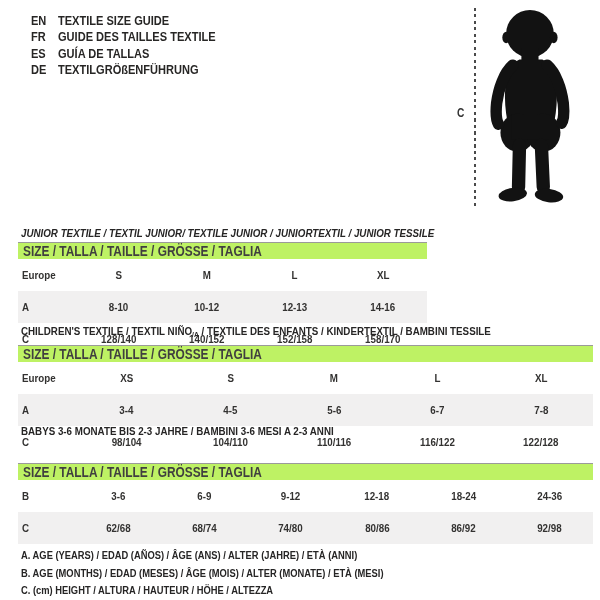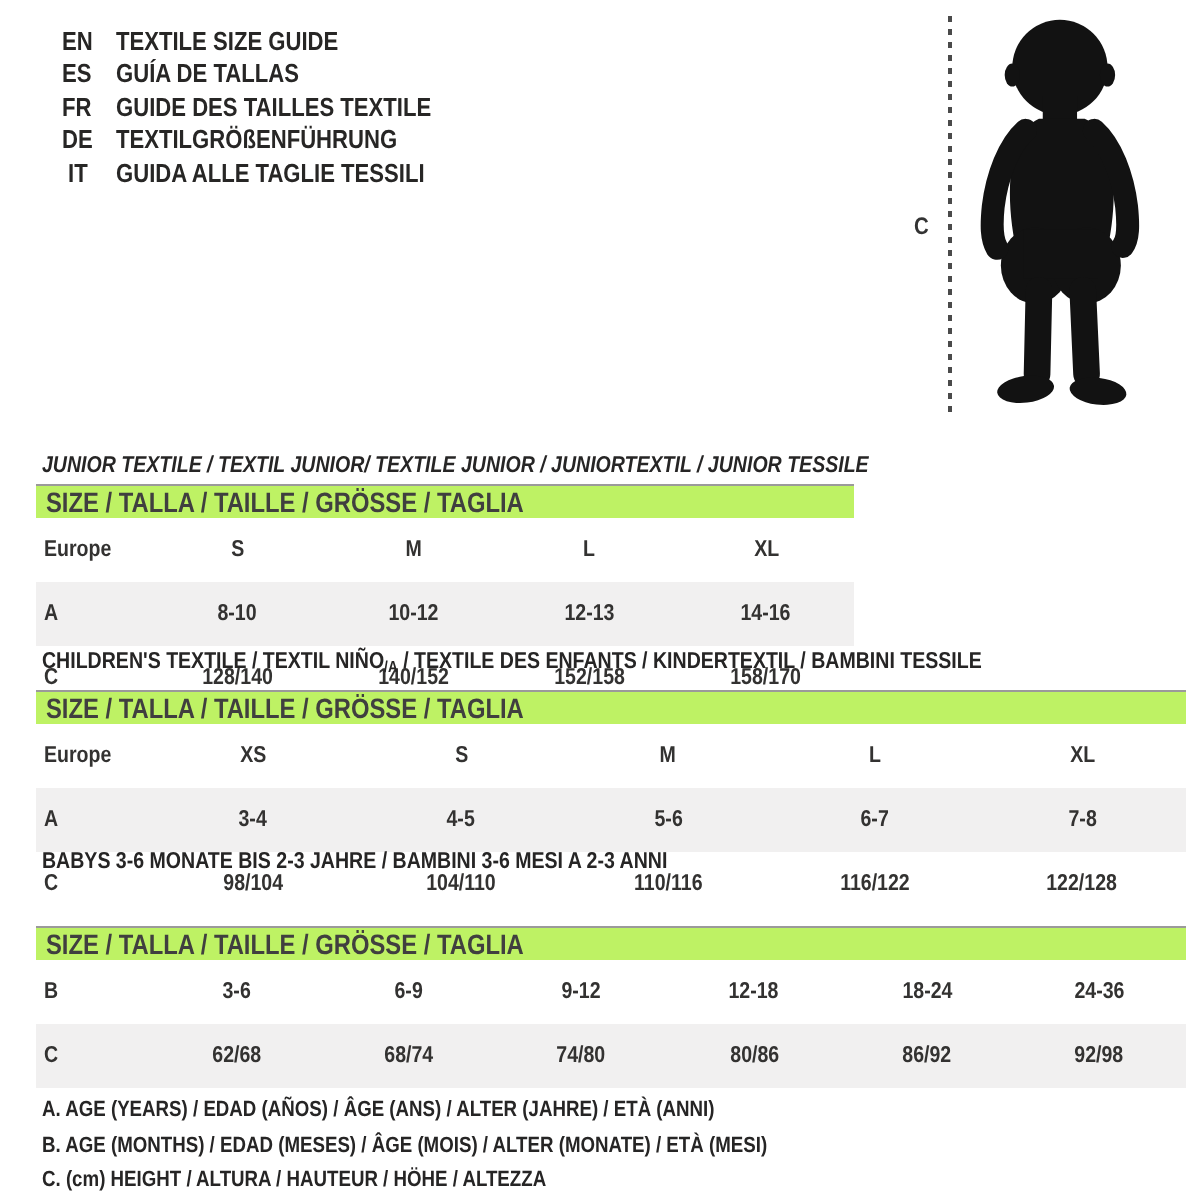--- a/index.html
+++ b/index.html
@@ -53,34 +53,30 @@
 <body>
 
 <div class="page">
 
   <div class="langs">
     <div class="lang-row">
       <span class="lang-code"><span class="cond">EN</span></span>
       <span class="cond">TEXTILE SIZE GUIDE</span>
     </div>
     <div class="lang-row">
+      <span class="lang-code"><span class="cond">FR</span></span>
+      <span class="cond">GUIDE DES TAILLES TEXTILE</span>
+    </div>
+    <div class="lang-row">
       <span class="lang-code"><span class="cond">ES</span></span>
       <span class="cond">GUÍA DE TALLAS</span>
     </div>
     <div class="lang-row">
-      <span class="lang-code"><span class="cond">FR</span></span>
-      <span class="cond">GUIDE DES TAILLES TEXTILE</span>
-    </div>
-    <div class="lang-row">
       <span class="lang-code"><span class="cond">DE</span></span>
       <span class="cond">TEXTILGRÖßENFÜHRUNG</span>
-    </div>
-    <div class="lang-row">
-      <span class="lang-code"><span class="cond">IT</span></span>
-      <span class="cond">GUIDA ALLE TAGLIE TESSILI</span>
     </div>
   </div>
 
   <div class="measure-line"></div>
   <div class="measure-label"><span class="cond">C</span></div>
   <svg class="baby" viewBox="0 0 100 210" xmlns="http://www.w3.org/2000/svg" aria-hidden="true">
     <g fill="#121212" stroke="none">
       <ellipse cx="51" cy="27" rx="25" ry="25"></ellipse>
       <ellipse cx="26" cy="31" rx="4" ry="6"></ellipse>
       <ellipse cx="76" cy="31" rx="4" ry="6"></ellipse>

